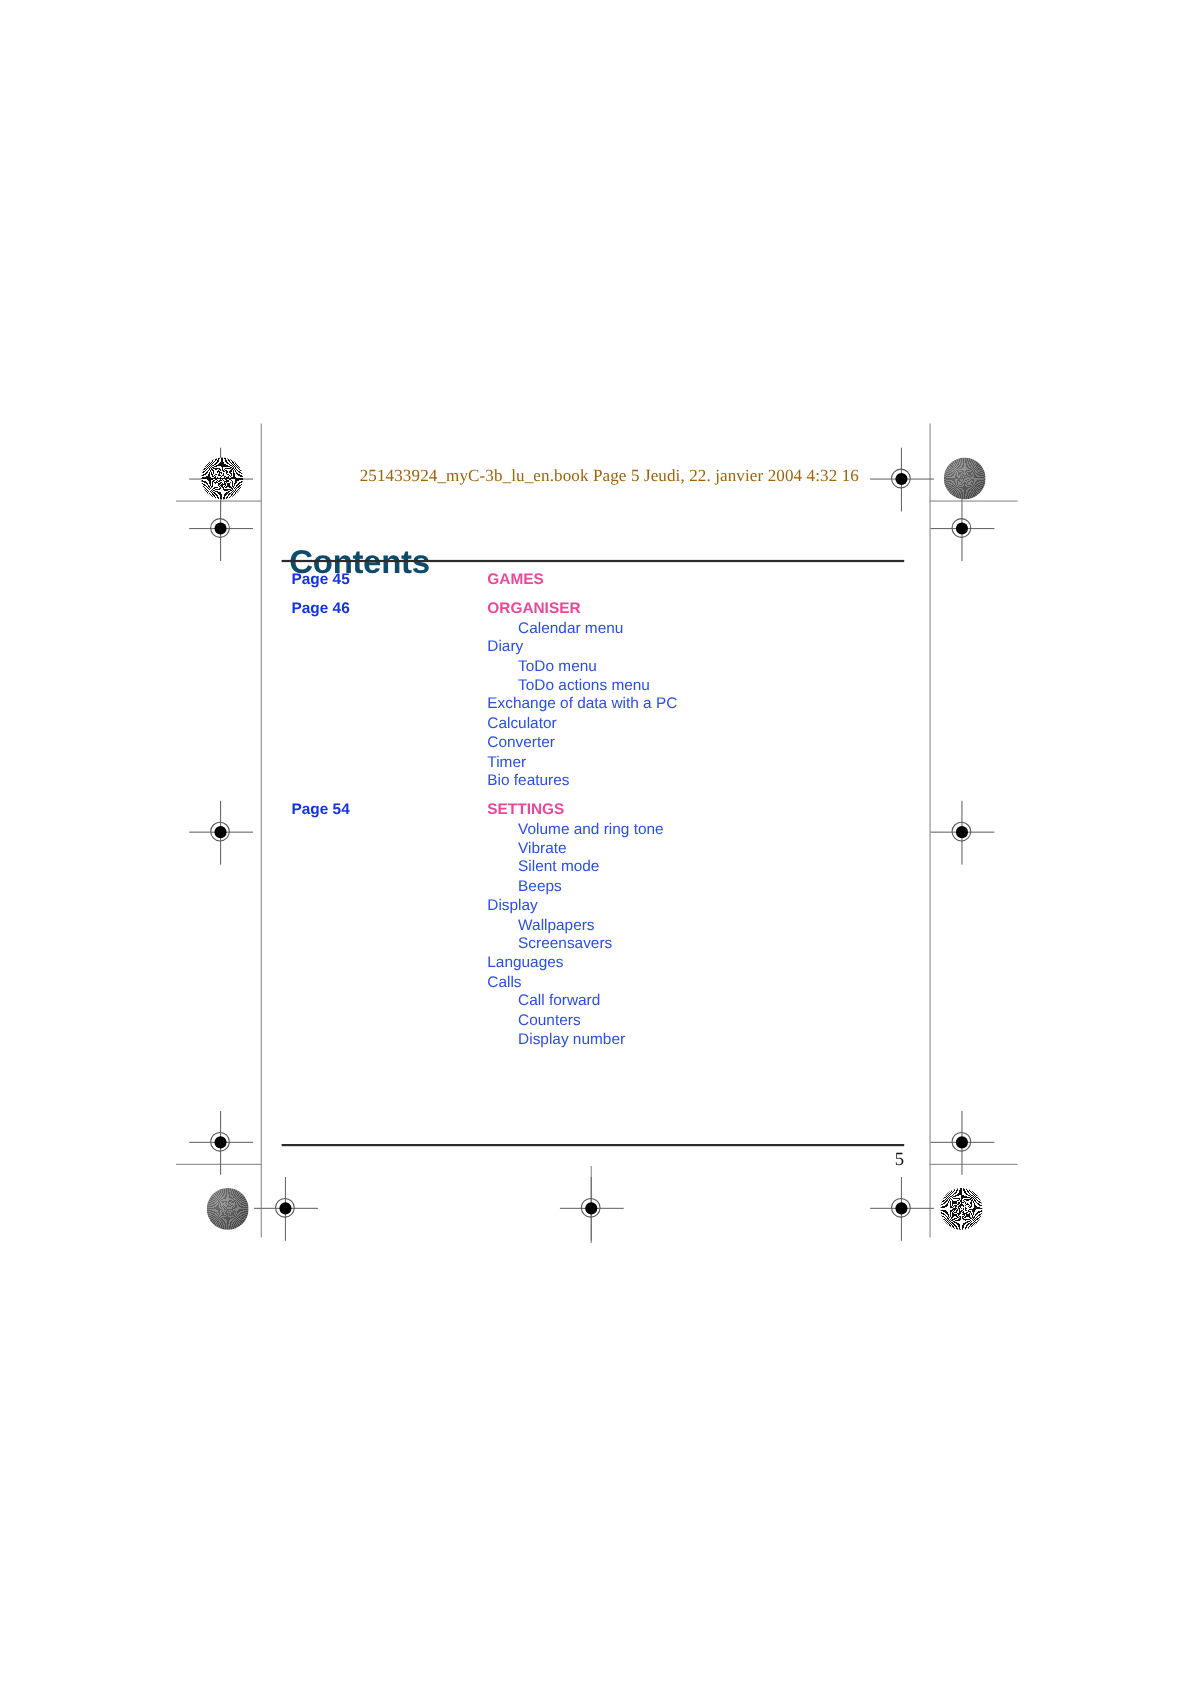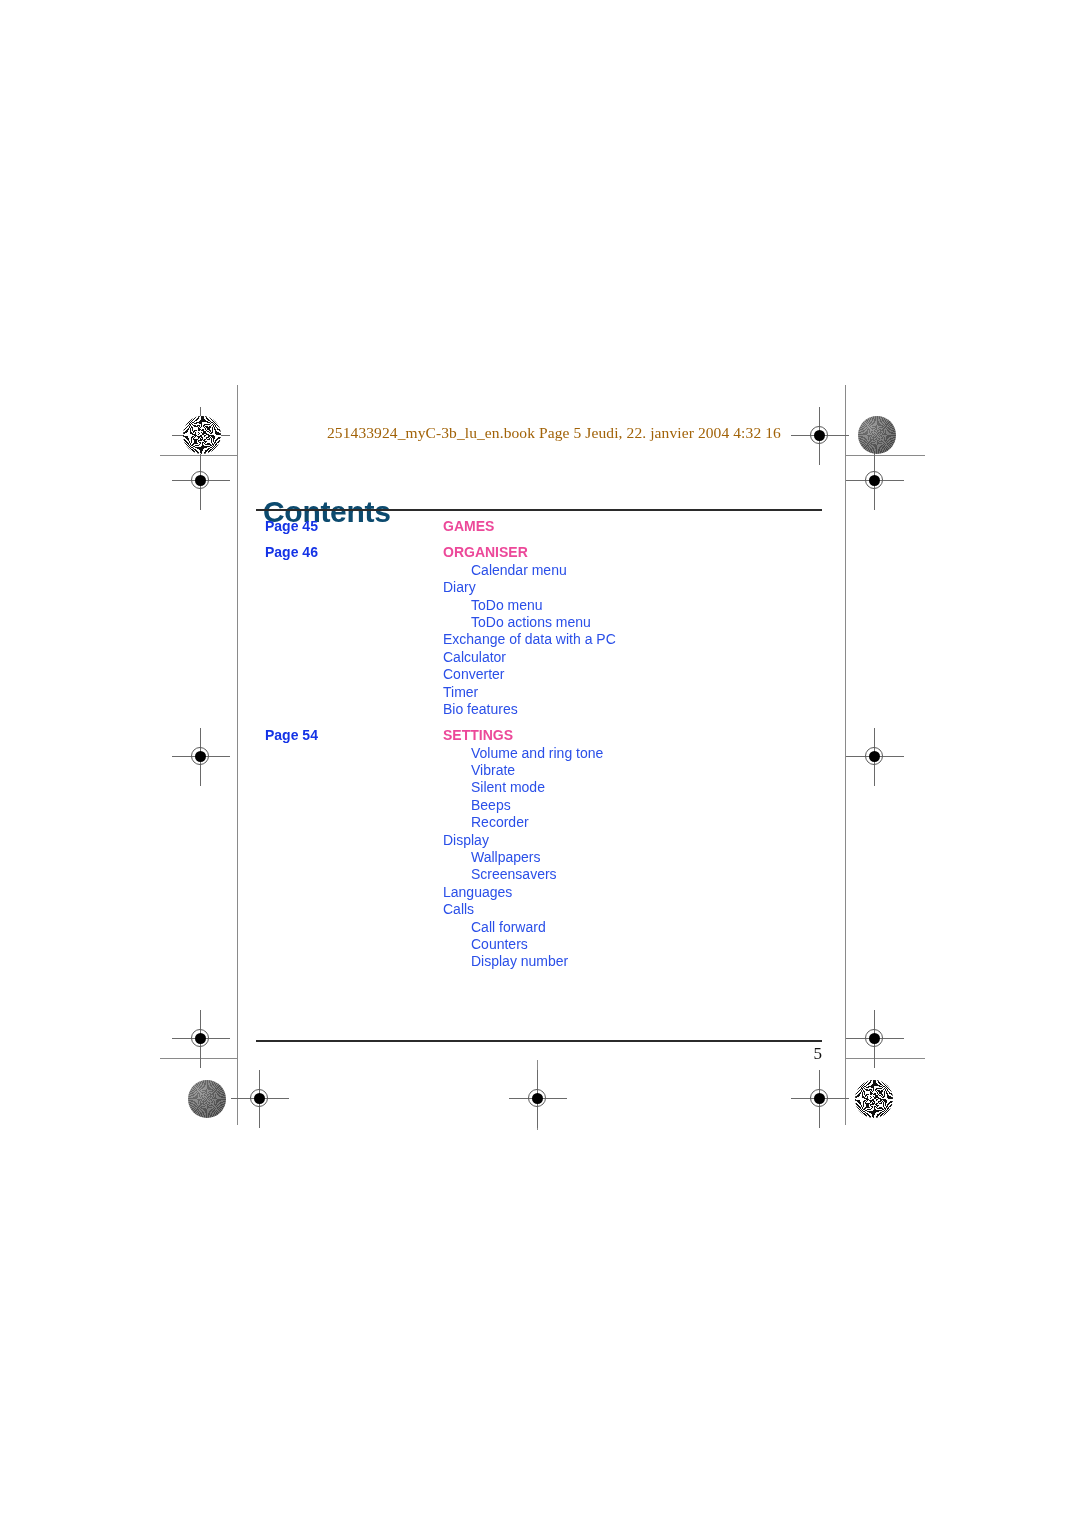--- a/index.html
+++ b/index.html
@@ -362,24 +362,20 @@
         <div class="toc-row">
           <div class="toc-pagecol"></div>
           <div class="toc-entrycol lvl-2">Silent mode</div>
         </div>
         <div class="toc-row">
           <div class="toc-pagecol"></div>
           <div class="toc-entrycol lvl-2">Beeps</div>
         </div>
         <div class="toc-row">
           <div class="toc-pagecol"></div>
-          <div class="toc-entrycol lvl-2">Recorder</div>
-        </div>
-        <div class="toc-row">
-          <div class="toc-pagecol"></div>
           <div class="toc-entrycol lvl-1">Display</div>
         </div>
         <div class="toc-row">
           <div class="toc-pagecol"></div>
           <div class="toc-entrycol lvl-2">Wallpapers</div>
         </div>
         <div class="toc-row">
           <div class="toc-pagecol"></div>
           <div class="toc-entrycol lvl-2">Screensavers</div>
         </div>

